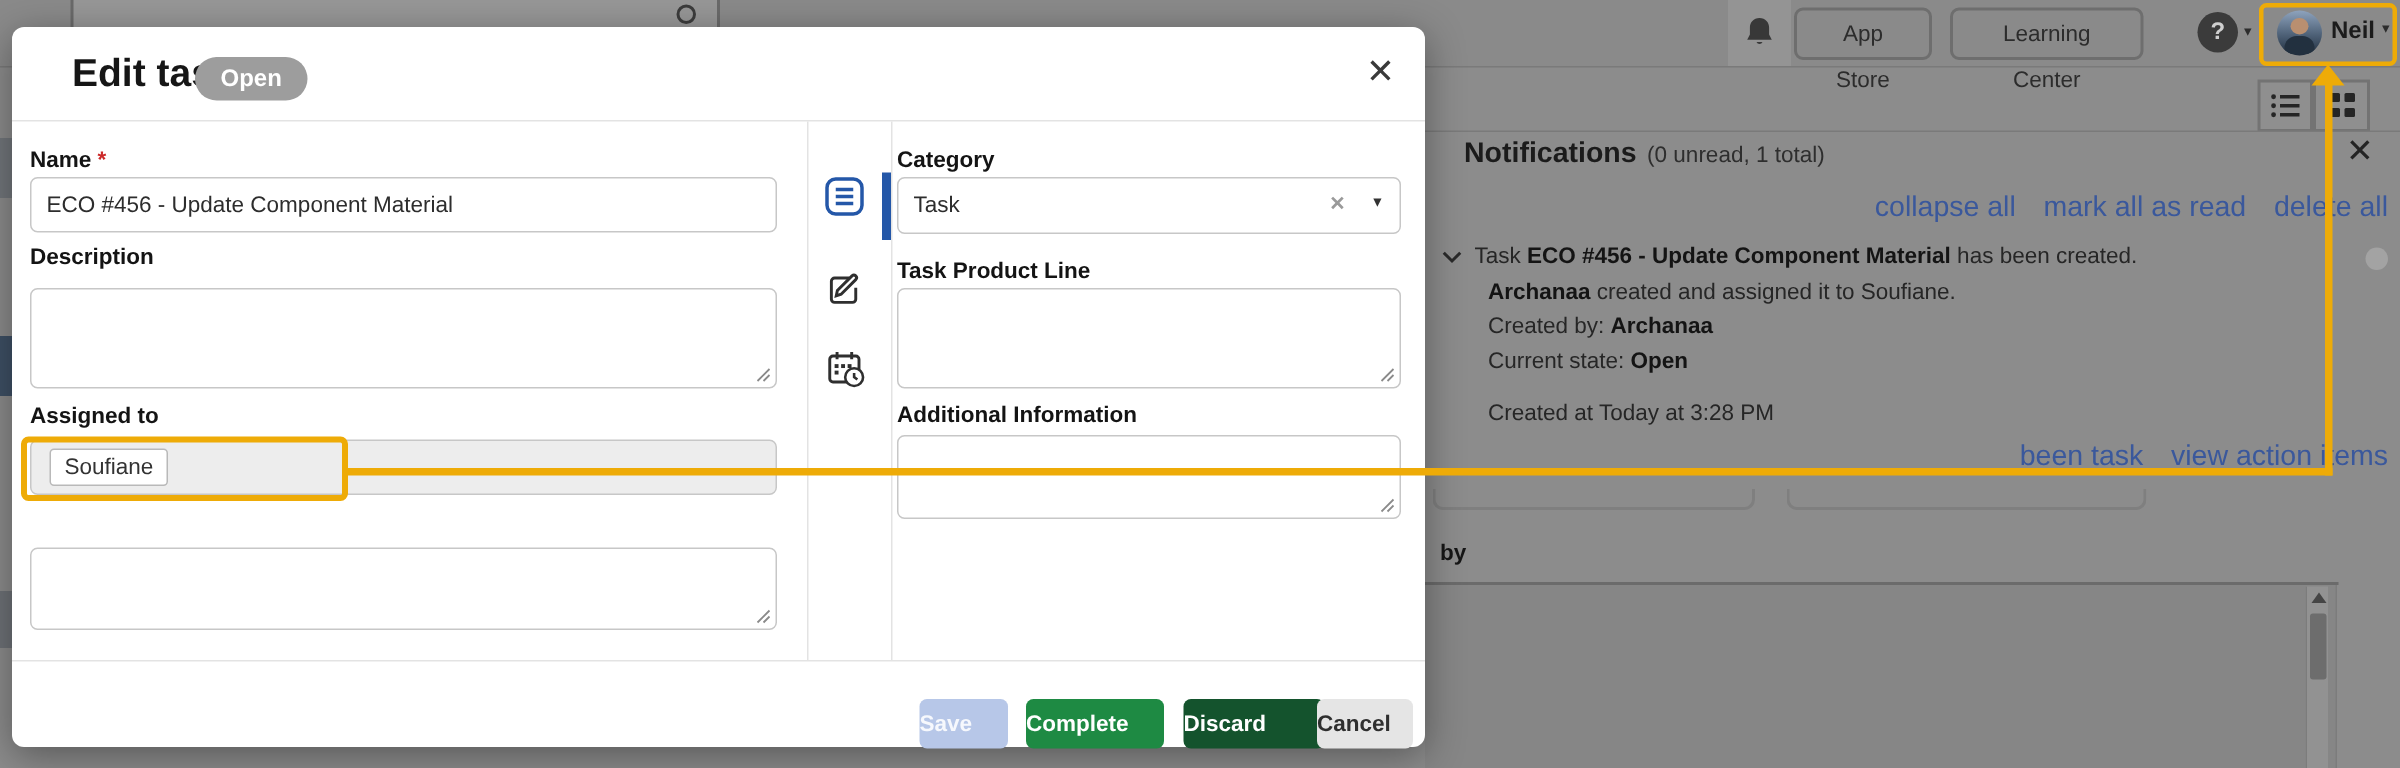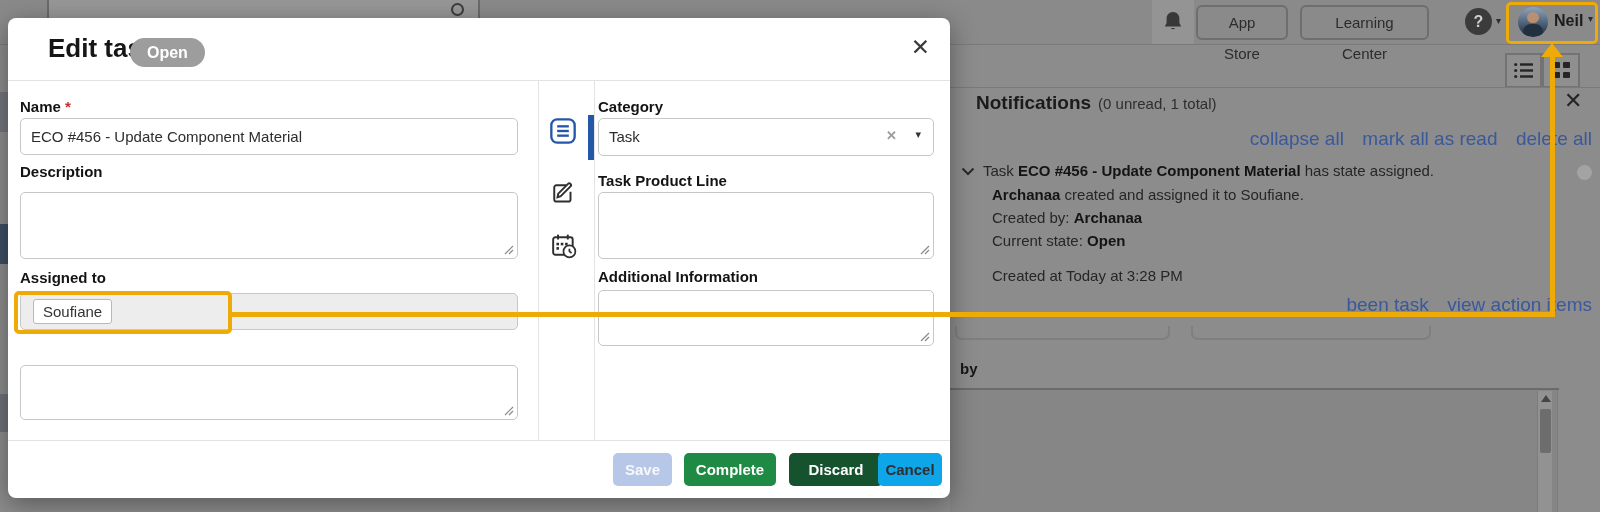--- a/index.html
+++ b/index.html
@@ -44,22 +44,22 @@
   .vdiv { position:absolute; width:1px; background:#e3e3e3; }
   .lbl { position:absolute; font-size:15px; font-weight:bold; color:#141414; }
   .req { color:#cc2a2a; }
   .fld { position:absolute; border:1.5px solid #c7c7c7; border-radius:5px; background:#fff; font-size:15px; color:#2d2d2d; }
   .fld input { width:100%; height:100%; border:none; outline:none; background:transparent; padding:0 10px;
                font-family:"Liberation Sans",sans-serif; font-size:15px; color:#2d2d2d; }
   .handle { position:absolute; right:3px; bottom:3px; }
   .chip { position:absolute; left:25px; top:281px; height:25px; padding:0 9px; background:#fff; border:1px solid #b9b9b9;
           border-radius:3px; font-size:15px; color:#333; line-height:23px; }
   .mlink { color:#2b55c8; font-weight:normal; cursor:pointer; }
-  .btn { position:absolute; top:435px; height:33px; border:none; border-radius:5px; font-family:"Liberation Sans",sans-serif;
-         font-size:15px; font-weight:600; text-align:center; line-height:33px; cursor:pointer; }
+  .btn { position:absolute; top:448px; height:33px; border:none; border-radius:5px; font-family:"Liberation Sans",sans-serif;
+         font-size:15px; font-weight:600; text-align:left; line-height:33px; cursor:pointer; }
   .blue-bar { position:absolute; left:580px; top:97px; width:6px; height:45px; background:#2457a8; }
 
   
   .anno { z-index:50; }
   .hl-box { position:absolute; border:4px solid #eeab07; border-radius:5px; background:transparent; }
   .aline { position:absolute; background:#eeab07; }
   .ahead { position:absolute; width:0; height:0; border-left:11px solid transparent; border-right:11px solid transparent; border-bottom:14px solid #eeab07; }
 
   .scroll-track { position:absolute; left:1537px; top:391px; width:15px; height:121px; background:#929292; border-left:1px solid #7c7c7c; }
   .scroll-thumb { position:absolute; left:2px; top:18px; width:11px; height:44px; background:#6d6d6d; border-radius:2px; }
@@ -125,21 +125,21 @@
     <span class="nlink" style="margin-left:14px;">collapse all</span>
     <span class="nlink" style="margin-left:14px;">mark all as read</span>
     <span class="nlink" style="margin-left:14px;">delete all</span>
   </div>
 
   <div>
     <svg class="abs" style="left:961px;top:167px;" width="14" height="9" viewBox="0 0 14 9">
       <polyline points="1.5,1.5 7,7 12.5,1.5" fill="none" stroke="#2a2a2a" stroke-width="2"></polyline>
     </svg>
     <div class="ntext abs" style="left:983px;top:162px;">
-      <span>Task </span><b>ECO #456 - Update Component Material</b><span> has state assigned.</span>
+      <span>Task </span><b>ECO #456 - Update Component Material</b><span> has been created.</span>
     </div>
     <div class="ntext abs" style="left:992px;top:186px;">
       <b>Archanaa</b><span> created and assigned it to Soufiane.</span>
     </div>
     <div class="ntext abs" style="left:992px;top:209px;">
       <span>Created by: </span><b>Archanaa</b>
     </div>
     <div class="ntext abs" style="left:992px;top:232px;">
       <span>Current state: </span><b>Open</b>
     </div>
@@ -242,21 +242,21 @@
     <div class="fld" style="left:590px;top:272px;width:336px;height:56px;">
       <svg class="handle" width="11" height="11">
           <path d="M2 10 L10 2 M6 10 L10 6" stroke="#8a8a8a" stroke-width="1.2"></path>
         </svg>
     </div>
 
     <div class="hdiv" style="left:0;top:422px;width:942px;height:1px;"></div>
     <button class="btn" style="left:605px;width:59px;background:#b7c7e8;color:rgba(255,255,255,0.88);">Save</button>
     <button class="btn" style="left:676px;width:92px;background:#1e8a43;color:#ffffff;">Complete</button>
     <button class="btn" style="left:781px;width:94px;background:#14532d;color:#ffffff;">Discard</button>
-    <button class="btn" style="left:870px;width:64px;background:#0ea5e9;color:#2f2f2f;">Cancel</button>
+    <button class="btn" style="left:870px;width:64px;background:#e5e5e5;color:#2f2f2f;">Cancel</button>
   </div>
 
   <div class="hl-box anno" style="left:14px;top:291px;width:218px;height:43px;"></div>
   <div class="hl-box anno" style="left:1506px;top:2px;width:92px;height:42px;border-width:3px;"></div>
   <div class="aline anno" style="left:232px;top:312px;width:1323px;height:5px;"></div>
   <div class="aline anno" style="left:1550px;top:56px;width:5px;height:261px;"></div>
   <div class="ahead anno" style="left:1541px;top:43px;"></div>
 
 </div>
 

